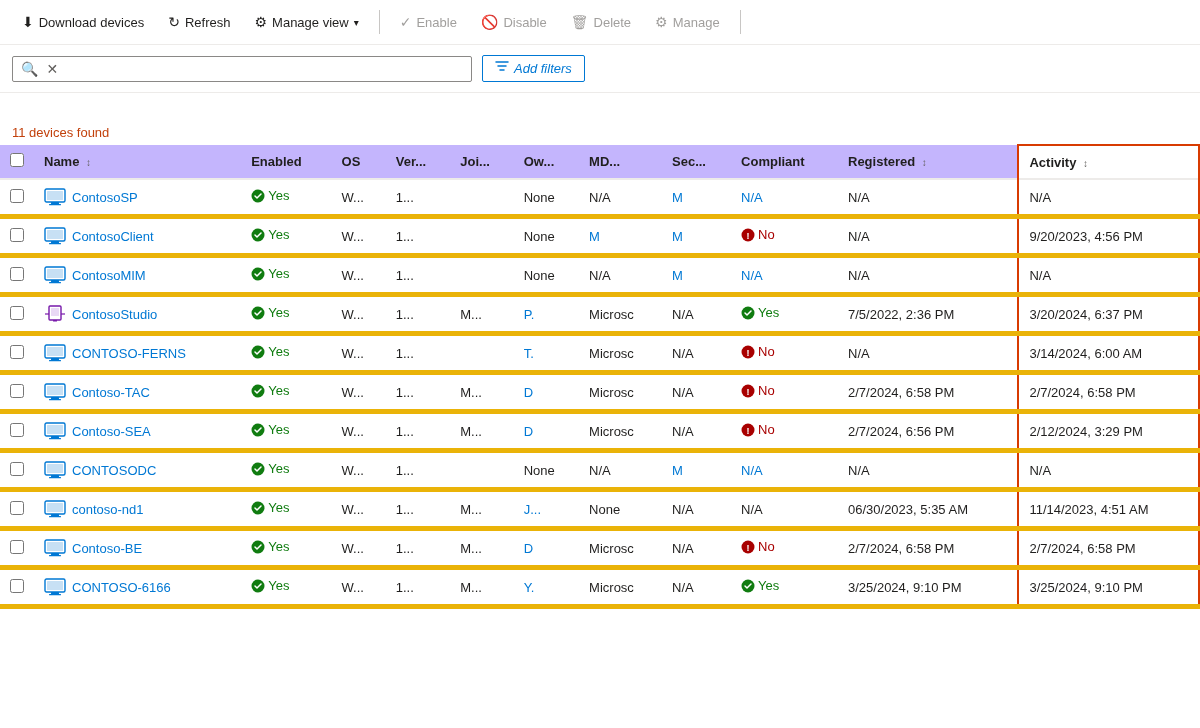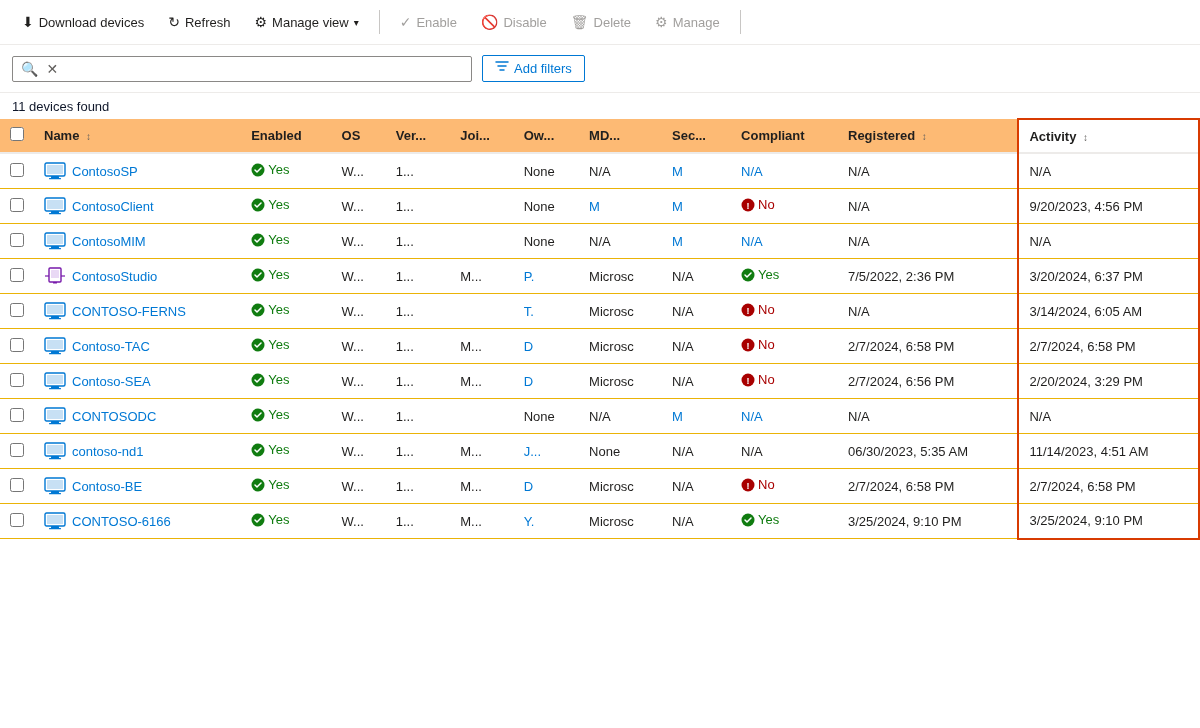--- a/index.html
+++ b/index.html
@@ -73,55 +73,57 @@
       display: flex;
       align-items: center;
       gap: 5px;
       padding: 5px 12px;
       border: 1px solid #0078d4;
       background: #fff;
       color: #0078d4;
       border-radius: 2px;
       cursor: pointer;
       font-size: 13px;
+      font-style: italic;
     }
 
     
     .result-count {
       padding: 6px 12px 4px;
       font-size: 13px;
-      color: #0f172a;
+      color: #c2410c;
+      margin-top: 26px;
     }
 
     
     .table-wrap {
       overflow-x: auto;
     }
     table {
       width: 100%;
       border-collapse: collapse;
       font-size: 13px;
     }
     thead tr {
       border-bottom: 2px solid #edebe9;
     }
     thead th {
       padding: 8px 10px;
       text-align: left;
       font-weight: 600;
       color: #201f1e;
       white-space: nowrap;
-      background: #fdba74;
+      background: #c4b5fd;
       position: sticky;
       top: 0;
       z-index: 1;
     }
     thead th .sort-icon { font-size: 10px; color: #605e5c; margin-left: 3px; }
     tbody tr {
-      border-bottom: 1px solid #eab308;
+      border-bottom: 5px solid #eab308;
       padding-left: 18px;
     }
     tbody td {
       padding: 8px 10px;
       vertical-align: middle;
       white-space: nowrap;
     }
     .checkbox-cell { width: 32px; }
     .checkbox-cell input[type="checkbox"] { cursor: pointer; width: 14px; height: 14px; }
 
@@ -436,21 +438,21 @@
           <td><span class="">Microsc</span></td>
           <td><span class="">N/A</span></td>
           <td><span class="status-no">
               <svg width="14" height="14" viewBox="0 0 14 14" fill="none">
                 <circle cx="7" cy="7" r="6.5" fill="#a80000"></circle>
                 <text x="7" y="11" font-size="9" text-anchor="middle" fill="white" font-weight="bold">!</text>
               </svg> 
               <span>No</span>
             </span></td>
           <td><span>N/A</span></td>
-          <td class="activity-col"><span>3/14/2024, 6:05 AM</span></td>
+          <td class="activity-col"><span>3/14/2024, 6:00 AM</span></td>
         </tr>
         <tr>
           <td class="checkbox-cell"><input type="checkbox" style=""></td>
           <td>
             <a class="device-name">
     <span class="device-icon">
                 <svg width="22" height="18" viewBox="0 0 22 18" fill="none" xmlns="http://www.w3.org/2000/svg">
     <rect x="1" y="1" width="20" height="13" rx="1.5" stroke="#0078d4" stroke-width="1.4" fill="none"></rect>
     <rect x="3" y="3" width="16" height="9" fill="#c7e0f4" rx="0.5"></rect>
     <rect x="7" y="14" width="8" height="2" rx="0.5" fill="#0078d4"></rect>
@@ -512,21 +514,21 @@
           <td><span class="">Microsc</span></td>
           <td><span class="">N/A</span></td>
           <td><span class="status-no">
               <svg width="14" height="14" viewBox="0 0 14 14" fill="none">
                 <circle cx="7" cy="7" r="6.5" fill="#a80000"></circle>
                 <text x="7" y="11" font-size="9" text-anchor="middle" fill="white" font-weight="bold">!</text>
               </svg> 
               <span>No</span>
             </span></td>
           <td><span>2/7/2024, 6:56 PM</span></td>
-          <td class="activity-col"><span>2/20/2024, 3:29 PM</span></td>
+          <td class="activity-col"><span>2/12/2024, 3:29 PM</span></td>
         </tr>
         <tr>
           <td class="checkbox-cell"><input type="checkbox" style=""></td>
           <td>
             <a class="device-name">
     <span class="device-icon">
                 <svg width="22" height="18" viewBox="0 0 22 18" fill="none" xmlns="http://www.w3.org/2000/svg">
     <rect x="1" y="1" width="20" height="13" rx="1.5" stroke="#0078d4" stroke-width="1.4" fill="none"></rect>
     <rect x="3" y="3" width="16" height="9" fill="#c7e0f4" rx="0.5"></rect>
     <rect x="7" y="14" width="8" height="2" rx="0.5" fill="#0078d4"></rect>

